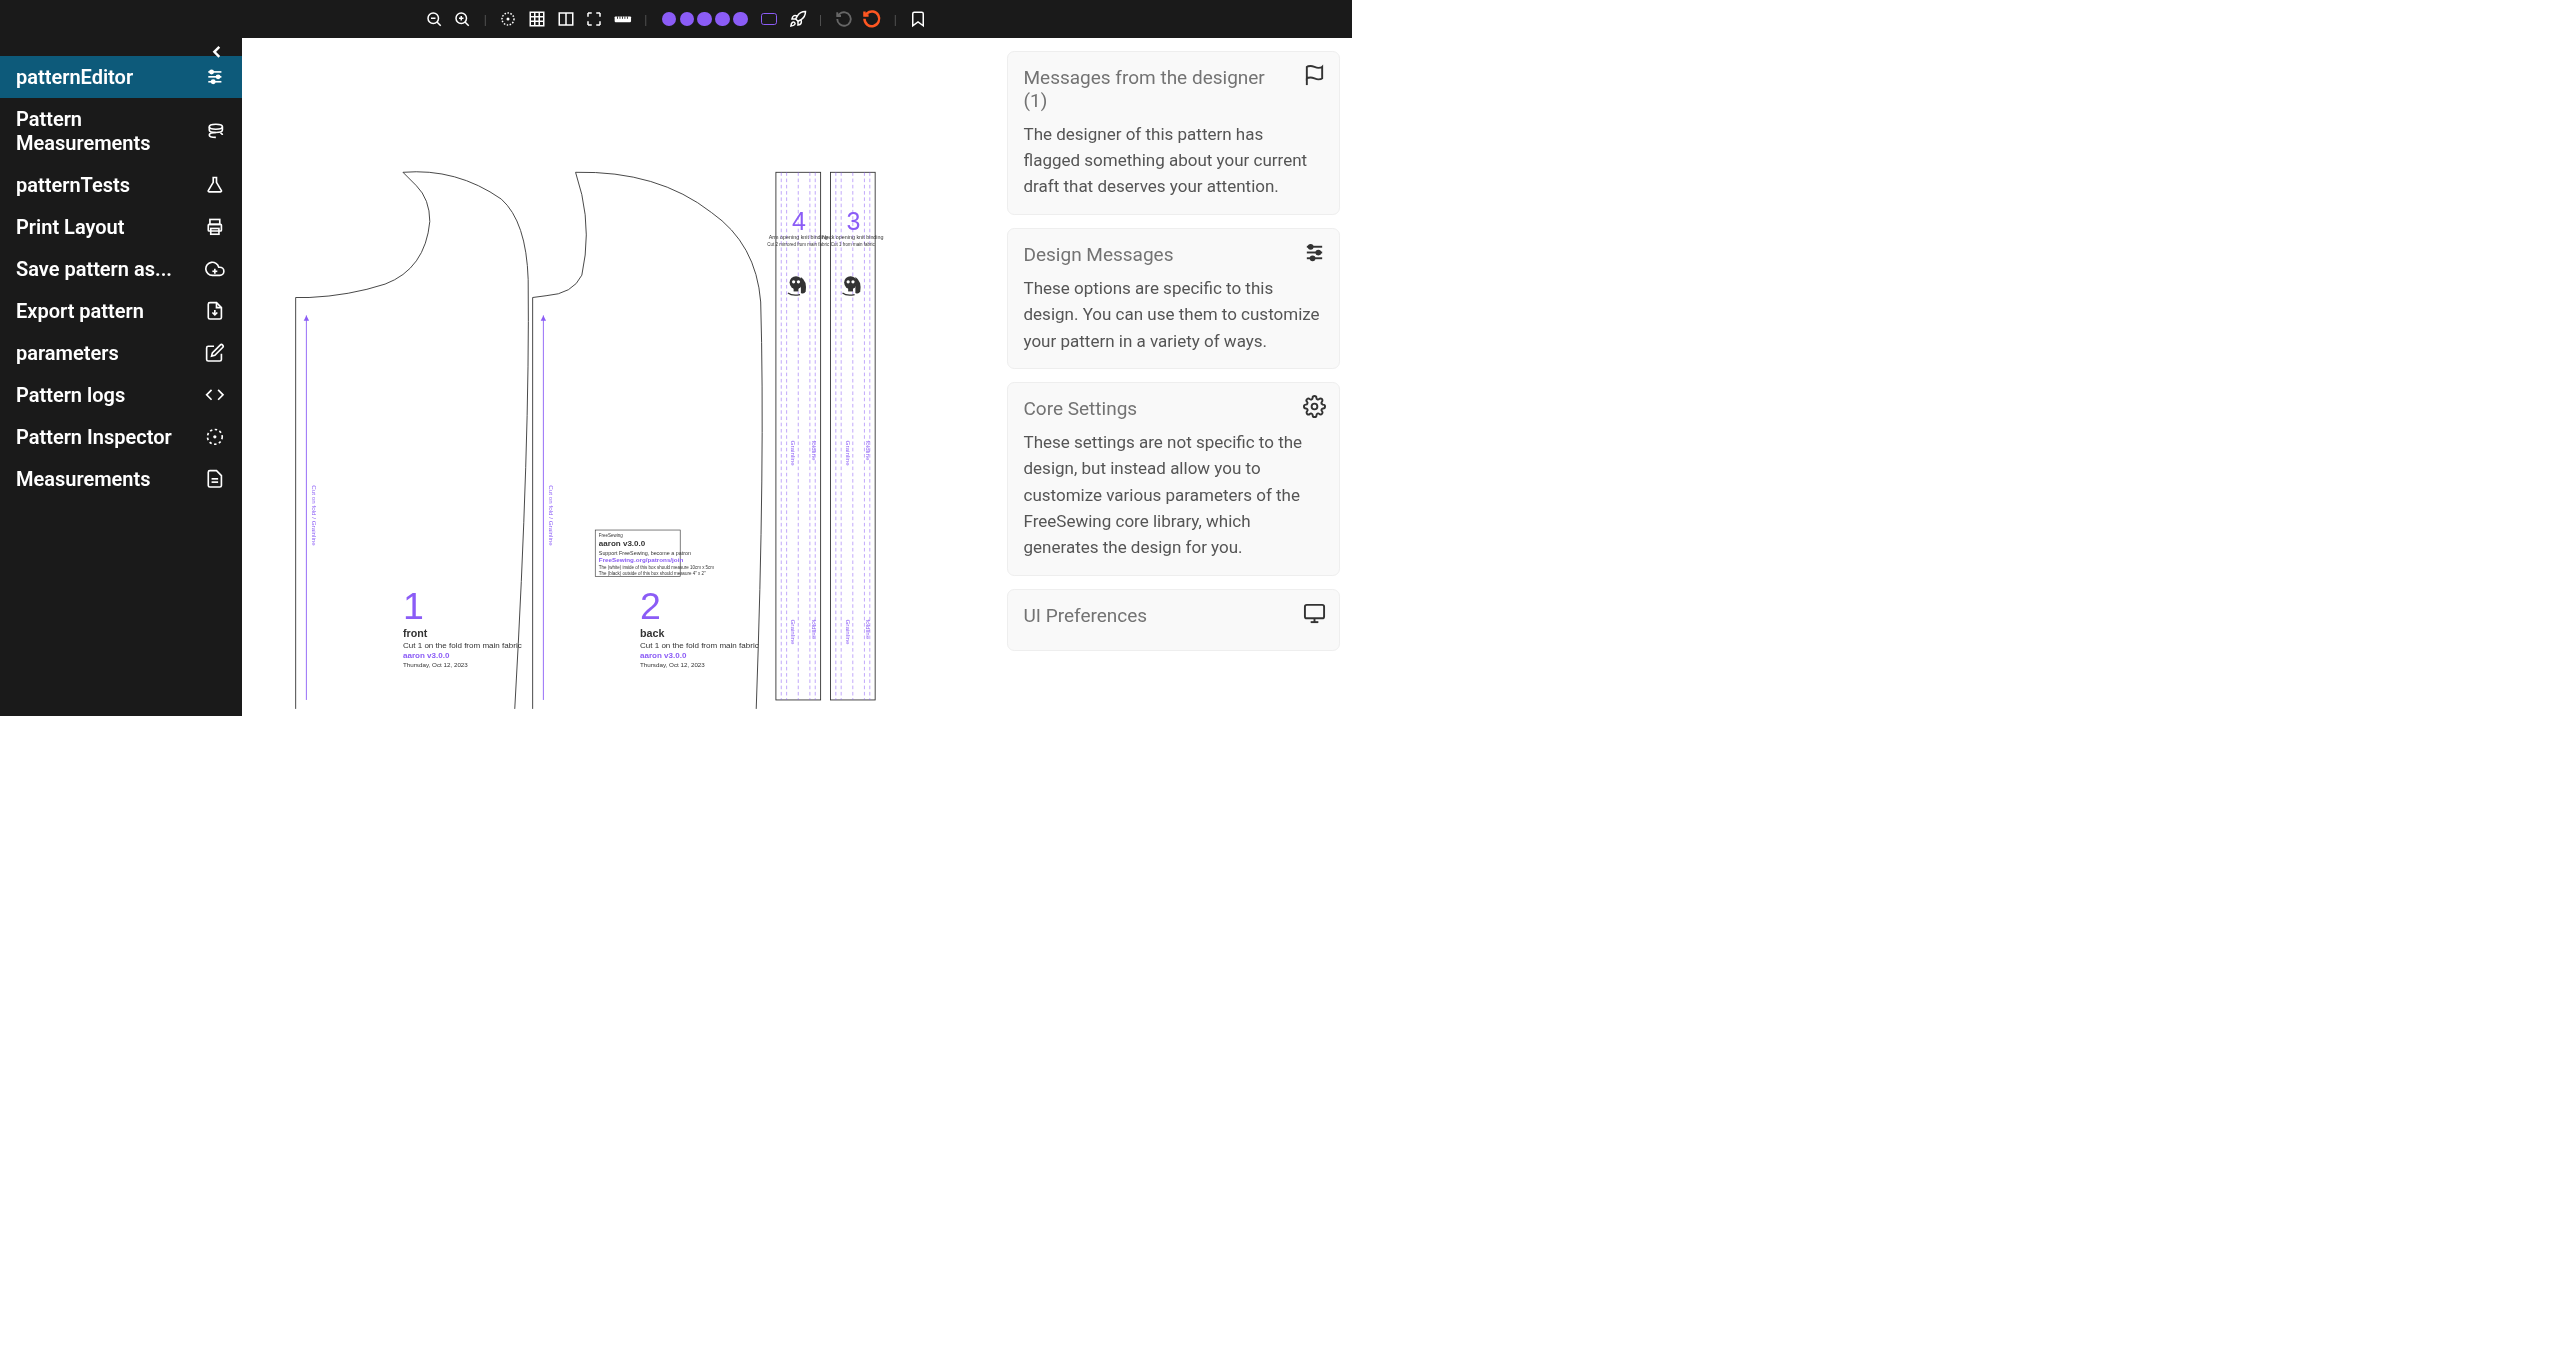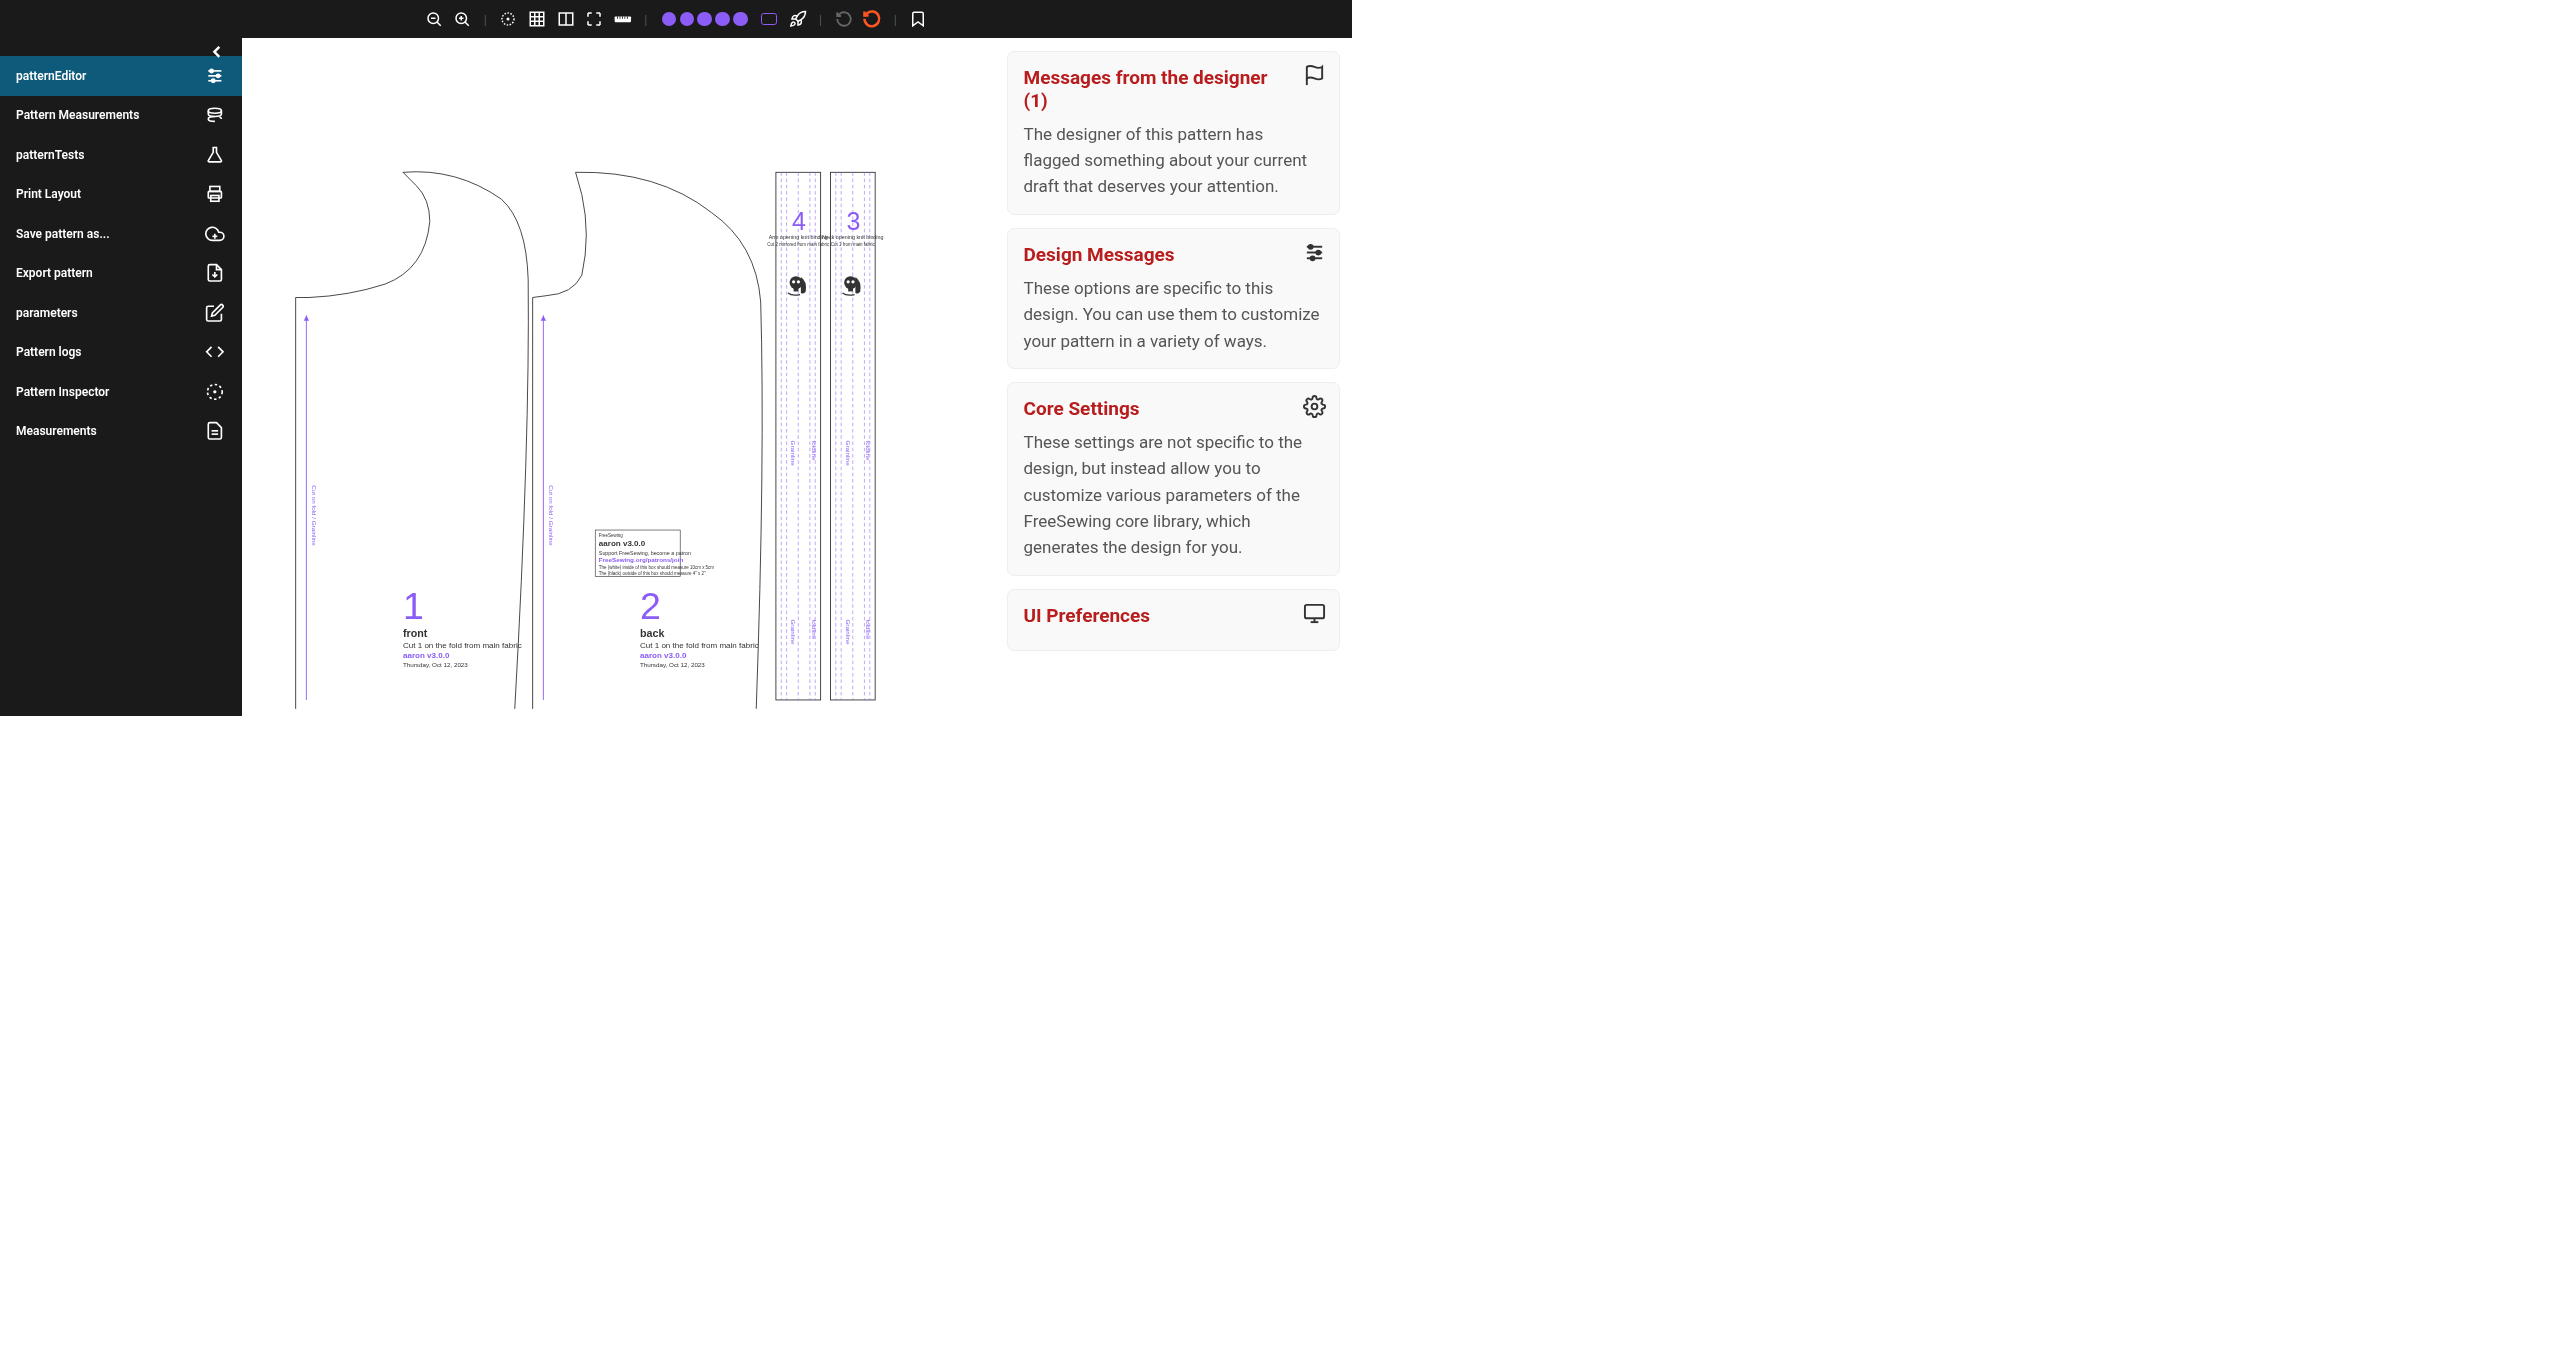--- a/index.html
+++ b/index.html
@@ -47,21 +47,21 @@
   top: -1.8px; right: 9px;
   width: 32px; height: 32px;
   display: flex; align-items: center; justify-content: center;
   color: #fff; cursor: pointer;
 }
 .side-items { padding-top: 18px; }
 .side-item {
   display: flex; align-items: center;
   justify-content: space-between;
   padding: 9px 16px 9px 16px;
-  font-size: 12px;
+  font-size: 20px;
   font-weight: 600;
   cursor: pointer;
 }
 .side-item.active { background: #0d5a7a; }
 .side-icon { width: 21.5px; height: 21.5px; display:flex; align-items:center; justify-content:center; color:#fff; }
 
 .canvas {
   flex: 1;
   background: #fff;
   position: relative;
@@ -79,22 +79,22 @@
 .card {
   background: #f9f9f9;
   border: 0.9px solid #eee;
   border-radius: 7.2px;
   margin: 0 12.5px 12.5px 12.5px;
   padding: 14.3px 16px;
   position: relative;
 }
 .card-title {
   font-size: 19px;
-  font-weight: 700;
-  color: #b91c1c;
+  font-weight: 400;
+  color: #737373;
   margin-bottom: 9px;
   padding-right: 32px;
 }
 .card-body {
   font-size: 17px;
   color: #555;
   line-height: 1.55;
 }
 .card-icon {
   position: absolute;

